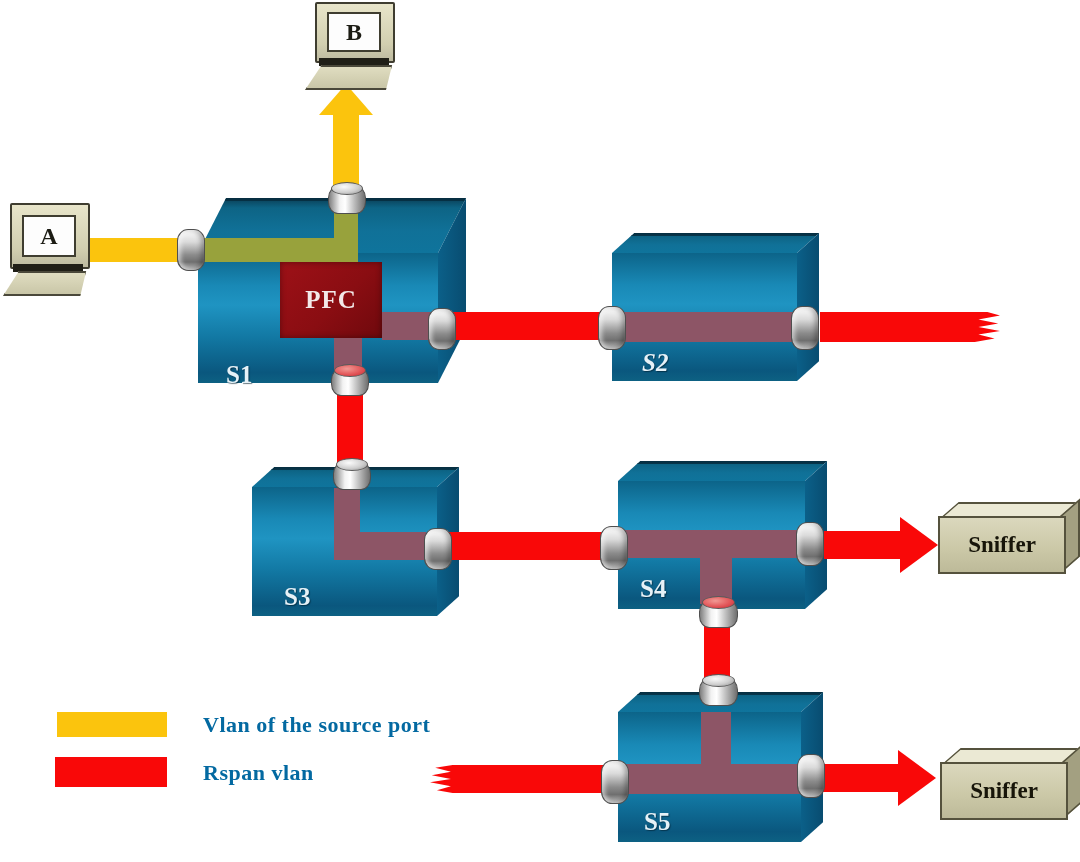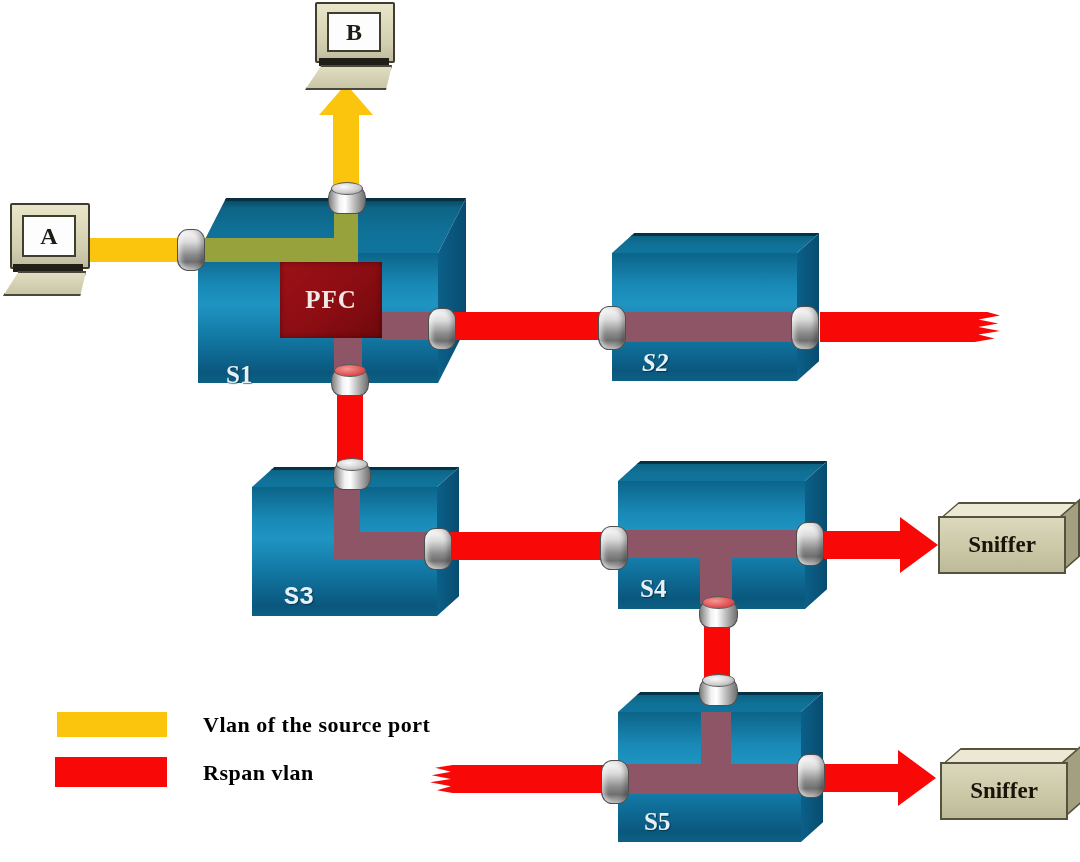--- a/index.html
+++ b/index.html
@@ -64,21 +64,21 @@
   .pc-mon{position:absolute;background:linear-gradient(180deg,#e8e5ca 0%,#d2cfb0 70%,#bdbaa0 100%);
       border:2px solid #3f3d30;border-radius:2px;}
   .pc-scr{position:absolute;background:#fdfdfd;border:2px solid #3f3d30;
       display:flex;align-items:center;justify-content:center;font-weight:bold;font-size:24px;color:#1c1c14;}
   .pc-hinge{position:absolute;background:#201f17;}
   .pc-kb{position:absolute;background:linear-gradient(180deg,#e2dfc3 0%,#c7c4a5 100%);
       clip-path:polygon(19% 0,99% 0,92% 100%,0 100%);box-shadow:inset 0 0 0 2px #4a483a;}
 
   
   .leg-swatch{position:absolute;}
-  .leg-label{position:absolute;color:#000000;font-weight:bold;font-size:22px;letter-spacing:.5px;}
+  .leg-label{position:absolute;color:#0369a1;font-weight:bold;font-size:22px;letter-spacing:.5px;}
 </style>
 </head>
 <body>
 
 <div id="canvas">
 
   <div class="face-top skew-b" style="left:198px;top:198px;width:240px;height:55px;"></div>
   <div class="face-side skewY-b" style="left:438px;top:253px;width:28px;height:130px;"></div>
   <div class="face-front" style="left:198px;top:253px;width:240px;height:130px;"></div>
 
@@ -156,21 +156,21 @@
   <div class="ph" style="left:600px;top:526px;width:26px;height:42px;"></div>
   <div class="ph" style="left:796px;top:522px;width:26px;height:42px;"></div>
   <div class="pv cap-red" style="left:699px;top:600px;width:37px;height:26px;"></div>
 
   <div class="pv" style="left:699px;top:678px;width:37px;height:26px;"></div>
   <div class="ph" style="left:601px;top:760px;width:26px;height:42px;"></div>
   <div class="ph" style="left:797px;top:754px;width:26px;height:42px;"></div>
 
   <div class="sw-label" style="left:226px;top:345px;margin-top:16px;">S1</div>
   <div class="sw-label" style="left:642px;top:349px;font-style:italic;">S2</div>
-  <div class="sw-label" style="left:284px;top:583px;font-family:Liberation Mono, monospace;">S3</div>
+  <div class="sw-label" style="left:284px;top:583px;">S3</div>
   <div class="sw-label" style="left:640px;top:575px;">S4</div>
   <div class="sw-label" style="left:644px;top:808px;">S5</div>
 
   <div class="sn-top skew-sn" style="left:938px;top:502px;width:124px;height:14px;"></div>
   <div class="sn-side skewY-sn" style="left:1060px;top:516px;width:16px;height:54px;"></div>
   <div class="sn-front" style="left:938px;top:516px;width:124px;height:54px;">
     <span>Sniffer</span>
   </div>
 
   <div class="sn-top skew-sn" style="left:940px;top:748px;width:124px;height:14px;"></div>

